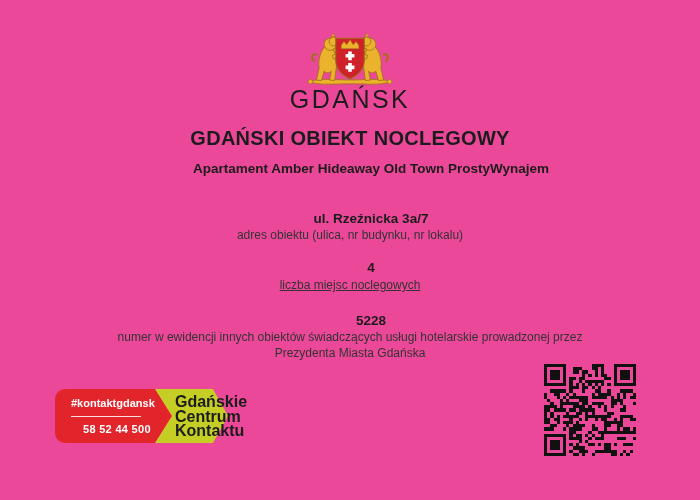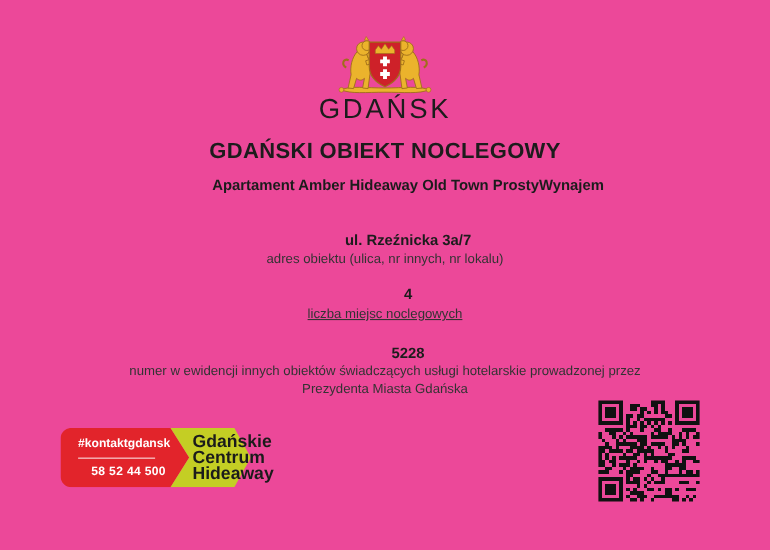--- a/index.html
+++ b/index.html
@@ -93,21 +93,21 @@
       </g>
     </svg>
     <div class="city-name abs" style="position:absolute; left:-45px; width:200px; top:57px;">GDAŃSK</div>
   </div>
 
   <h1 class="doc-title abs">GDAŃSKI OBIEKT NOCLEGOWY</h1>
 
   <div class="abs field-value f0v">Apartament Amber Hideaway Old Town ProstyWynajem</div>
 
   <div class="abs field-value f1v">ul. Rzeźnicka 3a/7</div>
-  <div class="abs field-label f1l">adres obiektu (ulica, nr innych, nr lokalu)</div>
+  <div class="abs field-label f1l">adres obiektu (ulica, nr budynku, nr lokalu)</div>
 
   <div class="abs field-value f2v">4</div>
   <div class="abs field-label f2l">liczba miejsc noclegowych</div>
 
   <div class="abs field-value f3v">5228</div>
   <div class="abs field-label f3l">
     <span>numer w ewidencji innych obiektów świadczących usługi hotelarskie prowadzonej przez Prezydenta Miasta Gdańska</span>
   </div>
 
   <div class="banner">
@@ -116,21 +116,21 @@
       <path d="M100,0 H158 L173,27 L158,54 H100 L117,27 Z" fill="var(--banner-yellow)"></path>
     </svg>
     <div class="banner-red-text">
       <div class="banner-hashtag">#kontaktgdansk</div>
       <div class="banner-divider"></div>
       <div class="banner-phone">58 52 44 500</div>
     </div>
     <div class="banner-yellow-text">
       <div>Gdańskie</div>
       <div>Centrum</div>
-      <div>Hideaway</div>
+      <div>Kontaktu</div>
     </div>
   </div>
 
   <div class="qr-wrap">
     <svg id="qr-svg" aria-hidden="true" viewBox="0 0 29 29" fill="#111111">
         <rect x="0" y="0" width="1" height="1"></rect>
         <rect x="1" y="0" width="1" height="1"></rect>
         <rect x="2" y="0" width="1" height="1"></rect>
         <rect x="3" y="0" width="1" height="1"></rect>
         <rect x="4" y="0" width="1" height="1"></rect>

